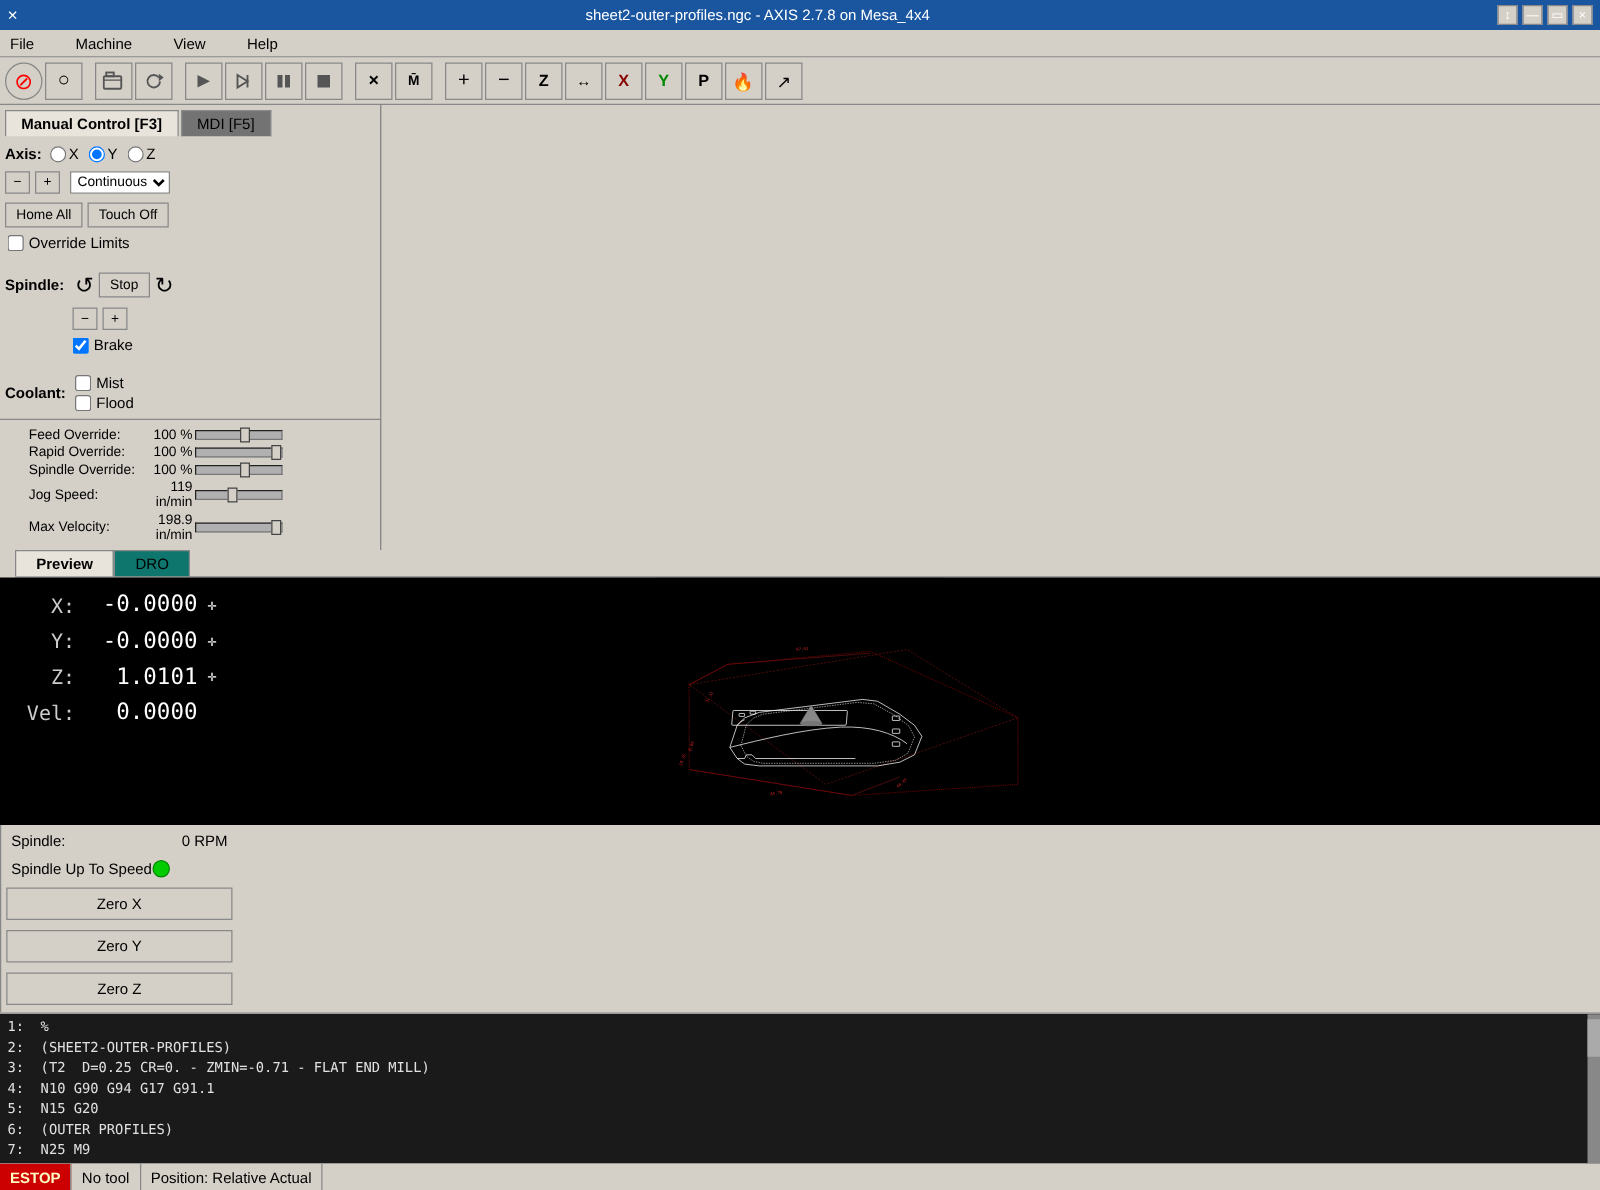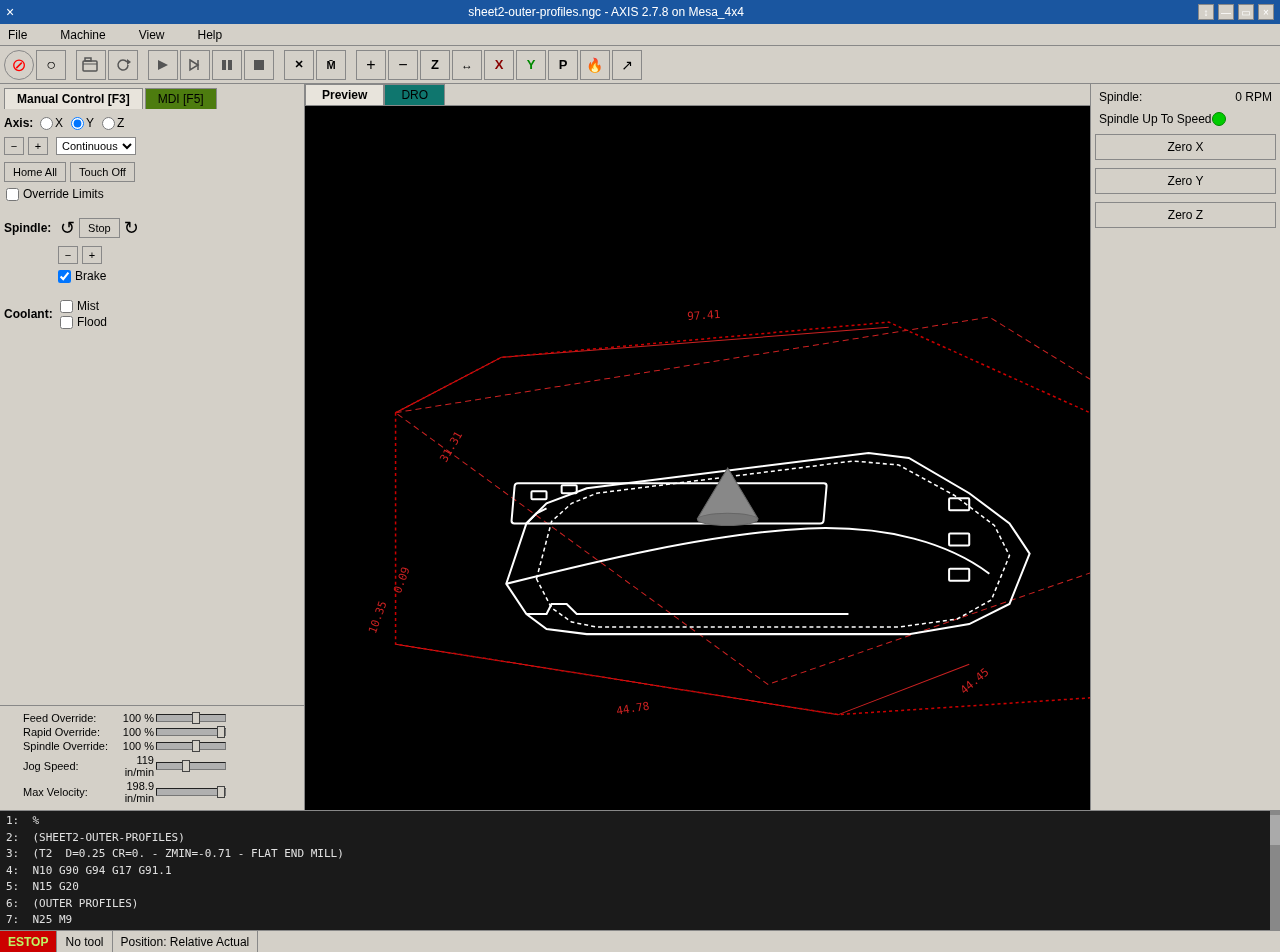--- a/index.html
+++ b/index.html
@@ -63,21 +63,21 @@
       flex-direction: column;
       gap: 4px;
       height: 100%;
       overflow: hidden;
     }
 
     
     .tab-bar { display: flex; gap: 2px; }
     .tab {
       padding: 3px 12px;
-      background: #4d7c0f;
+      background: #737373;
       border: 1px solid #888;
       border-bottom: none;
       cursor: pointer;
       font-size: 12px;
     }
     .tab.active { background: #e8e4dc; font-weight: bold; }
     .row { display: flex; align-items: center; gap: 4px; margin: 2px 0; }
     .radio-group { display: flex; gap: 8px; align-items: center; }
     .radio-item { display: flex; align-items: center; gap: 2px; }
     input[type="radio"] { margin: 0; }
@@ -108,20 +108,21 @@
       align-items: center;
       margin: 2px 0;
       font-size: 11px;
     }
     .override-label { width: 110px; padding-left: 19px; }
     .override-val { width: 40px; text-align: right; }
     #preview-tabs {
       display: flex;
       background: #d4d0c8;
       border-bottom: 1px solid #888;
+      margin-left: 12px;
     }
     .preview-tab {
       padding: 3px 16px;
       background: #0f766e;
       border: 1px solid #888;
       border-bottom: none;
       cursor: pointer;
       font-size: 12px;
     }
     .preview-tab.active { background: #e8e4dc; font-weight: bold; }
@@ -212,40 +213,40 @@
       align-items: center;
     }
     .status-seg {
       padding: 0 8px;
       height: 100%;
       display: flex;
       align-items: center;
       border-right: 1px solid #888;
       font-size: 12px;
     }
-    .status-estop { background: #cc0000; color: #bef264; font-weight: bold; }
+    .status-estop { background: #cc0000; color: #fef9c3; font-weight: bold; }
 
     
     #preview-svg {
       width: 100%;
       height: 100%;
       position: absolute;
       top: 0; left: 0;
     }
 
     #left-and-bottom {
       display: flex;
       flex-direction: column;
       width: 305px;
     }
 
     #main-content {
       display: flex;
       flex: 1;
-      flex-direction: row;
+      flex-direction: column;
     }
     .mini-slider {
       width: 70px; height: 8px;
       background: #b0b0b0;
       border: 1px inset #777;
       position: relative;
       margin-left: 2px;
     }
     .mini-thumb {
       width: 8px; height: 12px;

